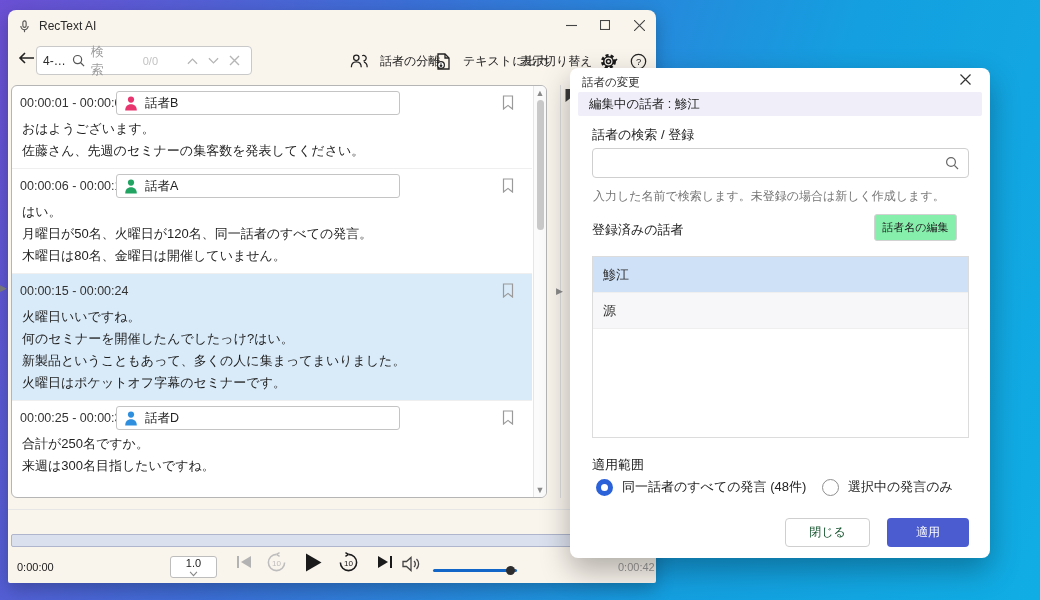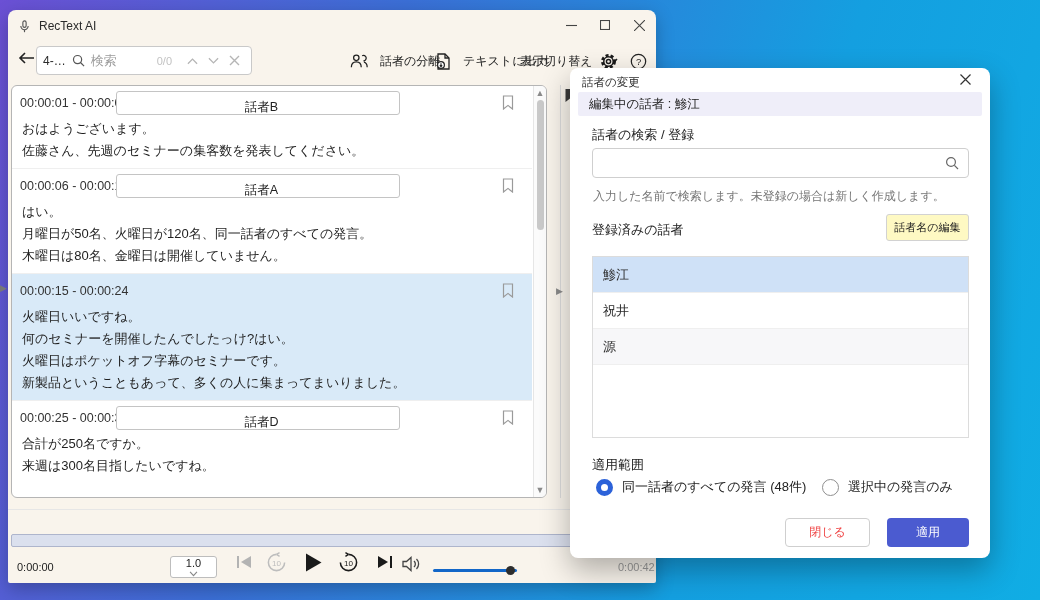--- a/index.html
+++ b/index.html
@@ -26,39 +26,39 @@
   
   .toolbar { position:absolute; left:0; top:36px; right:0; height:30px; }
   .back-btn { position:absolute; left:10px; top:4px; }
   .searchbox {
     position:absolute; left:28px; top:0; width:216px; height:29px;
     background:#fff; border:1px solid #c9c9c9; border-radius:4px;
     display:flex; align-items:center; padding:0 6px;
   }
   .search-prefix { font-size:12px; color:#2b2b2b; margin-right:6px; white-space:nowrap; }
   .search-ph { font-size:13px; color:#9b9b9b; margin-left:6px; flex:1; }
-  .search-counter { font-size:11px; color:#c2c2c2; margin-right:10px;padding-left:37px; }
+  .search-counter { font-size:11px; color:#c2c2c2; margin-right:24px;padding-left:37px; }
   .sdim { color:#b5b5b5; margin:0 5px; }
   .tool-btn { position:absolute; top:2px; height:26px; display:flex; align-items:center; gap:12px; font-size:12px; color:#222; }
   .chev { margin-left:3px; }
 
   
   .transcript {
     position:absolute; left:3px; top:75px; width:536px; height:413px;
     background:#fff; border:1px solid #b5b5b5; border-radius:6px; overflow:hidden;
   }
   .blocks { position:absolute; left:0; top:0; right:14px; }
   .block { padding:2px 0 6px 0; border-top:1px solid #efefef; }
   .block:first-child { border-top:none; }
   .block.hl { background:#d9eaf8; }
   .block-head { display:flex; align-items:center; height:30px; padding:0 6px 0 8px; position:relative; }
   .time { font-size:12.5px; color:#333; width:96px; white-space:nowrap; }
   .spk-chip {
     width:284px; height:24px; background:#fff; border:1px solid #c4c4c4; border-radius:3px;
-    display:flex; align-items:center; gap:7px; padding-left:7px;flex-direction:column;
+    display:flex; align-items:center; gap:7px; padding-left:7px;
   }
   .spk-label { font-size:12.5px; color:#222; }
   .flag { position:absolute; right:18px; top:7px; }
   .line { font-size:13px; color:#1f1f1f; line-height:22px; padding-left:10px; }
 
   .vscroll { position:absolute; right:0; top:0; bottom:0; width:13px; background:#fbfbfb; border-left:1px solid #e6e6e6; }
   .vs-arrow { position:absolute; left:0; width:12px; height:12px; color:#8a8a8a; font-size:9px; text-align:center; line-height:12px; }
   .vs-thumb { position:absolute; left:3px; top:14px; width:7px; height:130px; background:#c9c9c9; border-radius:4px; }
 
   
@@ -96,34 +96,34 @@
     font-size:12.5px; color:#222; line-height:24px; padding-left:11px;
   }
   .dlg-label { position:absolute; font-size:13px; color:#222; }
   .dlg-input {
     position:absolute; left:22px; top:80px; width:377px; height:30px;
     border:1px solid #cfcfcf; border-radius:4px; background:#fff;
   }
   .dlg-input .mag { position:absolute; right:9px; top:7px; }
   .dlg-help { position:absolute; left:23px; top:120px; font-size:12px; color:#767676; }
   .edit-names-btn {
-    position:absolute; left:316px; top:146px; width:83px; height:27px;
-    border:1px solid #d2d2d2; border-radius:3px; background:#fef9c3;
+    position:absolute; left:304px; top:146px; width:83px; height:27px;
+    border:1px solid #d2d2d2; border-radius:3px; background:#86efac;
     font-size:11px; color:#222; display:flex; align-items:center; justify-content:center;
   }
   .spk-list { position:absolute; left:22px; top:188px; width:377px; height:182px; border:1px solid #dcdcdc; background:#fff; }
   .spk-row { height:36px; line-height:36px; padding-left:10px; font-size:13px; color:#2b2b2b; border-bottom:1px solid #efefef; }
   .spk-row.sel { background:#cfe1f7; }
   .spk-row.alt { background:#f7f7f9; }
   .radio-row { position:absolute; left:26px; top:410px; right:20px; height:20px; }
   .radio-opt { position:absolute; display:flex; align-items:center; gap:9px; font-size:13px; color:#222; }
   .radio-on { width:17px; height:17px; border-radius:50%; border:5px solid #2c62d9; background:#fff; }
   .radio-off { width:17px; height:17px; border-radius:50%; border:1px solid #8f8f8f; background:#fff; }
   .dlg-btn { position:absolute; top:450px; height:29px; border-radius:4px; font-size:12px; display:flex; align-items:center; justify-content:center; }
-  .btn-close2 { left:215px; width:85px; background:#fff; border:1px solid #cfcfcf; color:#ef4444; }
+  .btn-close2 { left:215px; width:85px; background:#fff; border:1px solid #cfcfcf; color:#14532d; }
   .btn-apply { left:317px; width:82px; background:#4b5bd0; color:#fff; }
 
   .edge-handle { position:absolute; left:0px; top:283px; font-size:9px; color:#777; }
 </style>
 </head>
 <body>
 
 <div class="window">
 
   <div class="titlebar">
@@ -262,22 +262,22 @@
 
       <div class="block hl">
         <div class="block-head">
           <span class="time">00:00:15 - 00:00:24</span>
           <svg class="flag" width="12" height="15" viewBox="0 0 12 15">
               <path d="M1.5 1 h9 v13 l-4.5-3.6 L1.5 14 z" fill="none" stroke="#9a9a9a" stroke-width="1.2"></path>
             </svg>
         </div>
         <div class="line">火曜日いいですね。</div>
         <div class="line">何のセミナーを開催したんでしたっけ?はい。</div>
+        <div class="line">新製品ということもあって、多くの人に集まってまいりました。</div>
         <div class="line">火曜日はポケットオフ字幕のセミナーです。</div>
-        <div class="line">新製品ということもあって、多くの人に集まってまいりました。</div>
       </div>
 
       <div class="block">
         <div class="block-head">
           <span class="time">00:00:25 - 00:00:30</span>
           <div class="spk-chip">
             <svg width="14" height="15" viewBox="0 0 14 15" style="color: rgb(46, 143, 223);">
                 <circle cx="7" cy="3.6" r="3.1" fill="currentColor"></circle>
                 <path d="M1.2 14.5 c0-4 2.3-6.2 5.8-6.2 s5.8 2.2 5.8 6.2 z" fill="currentColor"></path>
               </svg>
@@ -377,21 +377,20 @@
       </svg>
   </div>
 
   <span class="dlg-help">入力した名前で検索します。未登録の場合は新しく作成します。</span>
 
   <span class="dlg-label" style="left:22px; top:153px;">登録済みの話者</span>
   <div class="edit-names-btn">話者名の編集</div>
 
   <div class="spk-list">
     <div class="spk-row sel">鯵江</div>
-    <div class="spk-row">祝井</div>
     <div class="spk-row alt">源</div>
   </div>
 
   <span class="dlg-label" style="left:22px; top:388px;">適用範囲</span>
 
   <div class="radio-row">
     <div class="radio-opt" style="left:0;">
       <span class="radio-on"></span>
       <span>同一話者のすべての発言 (48件)</span>
     </div>

